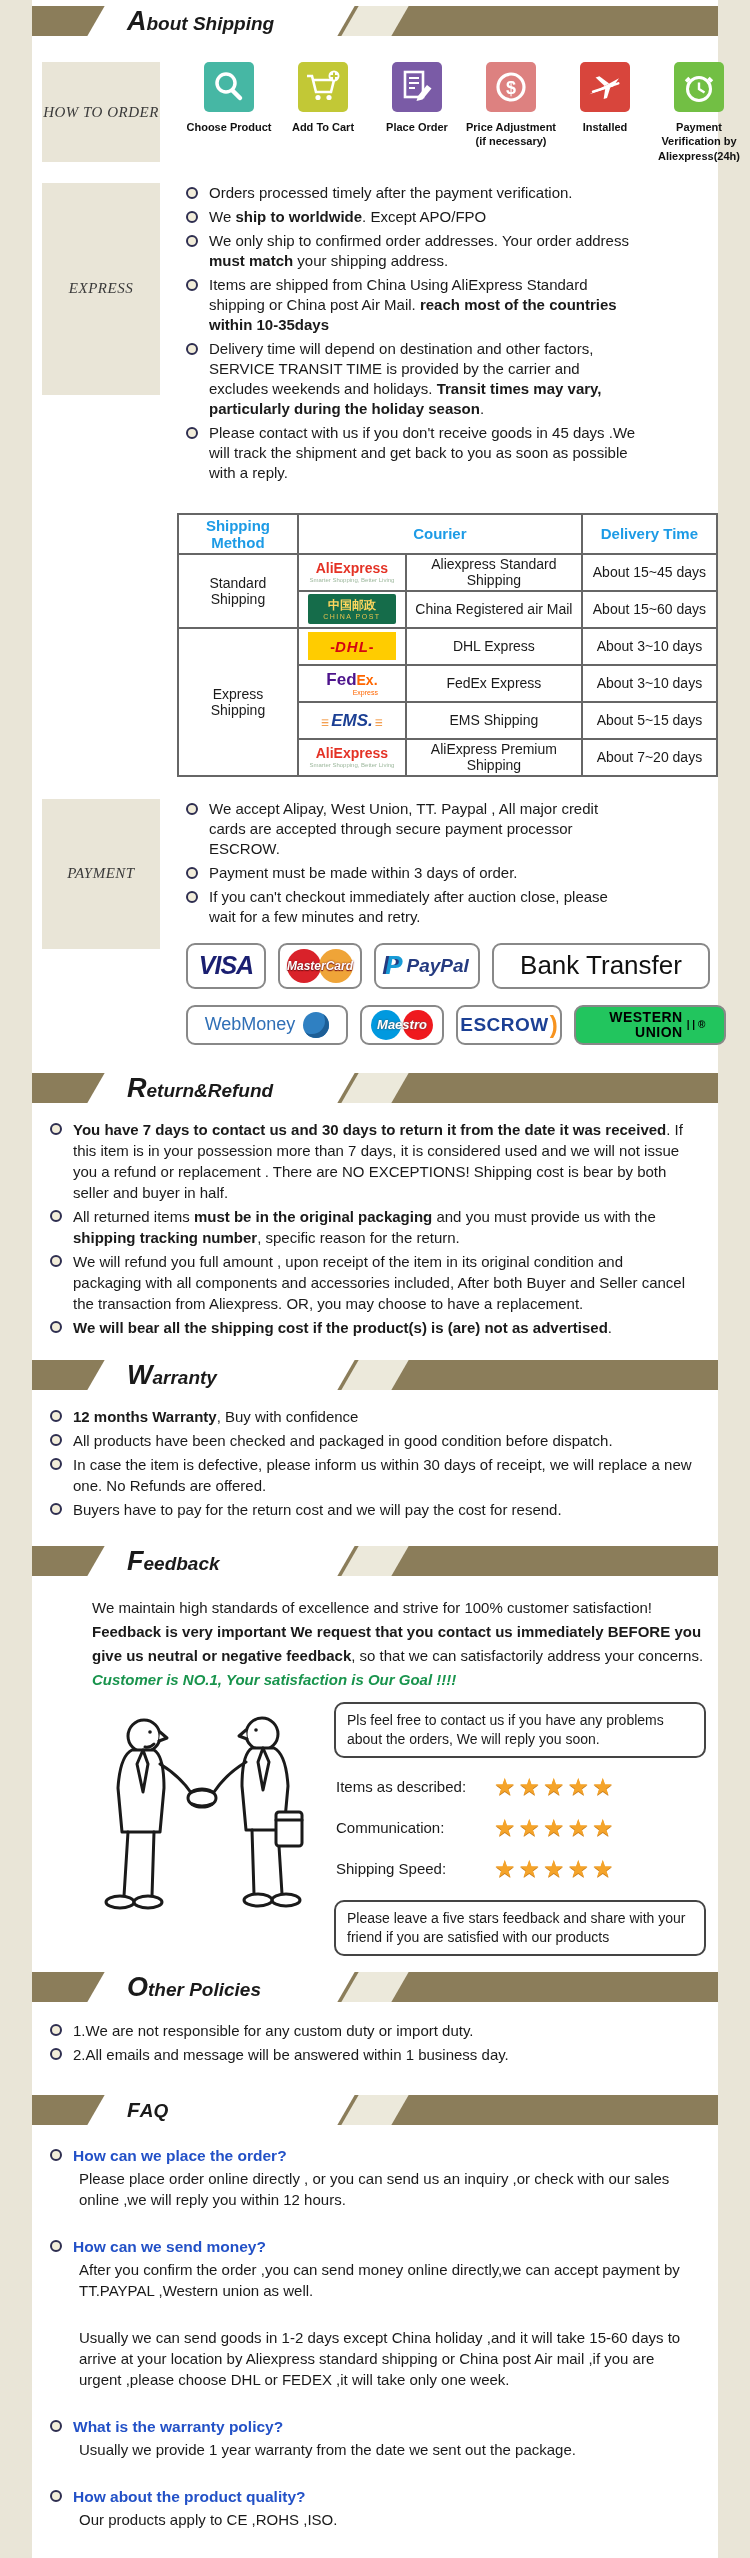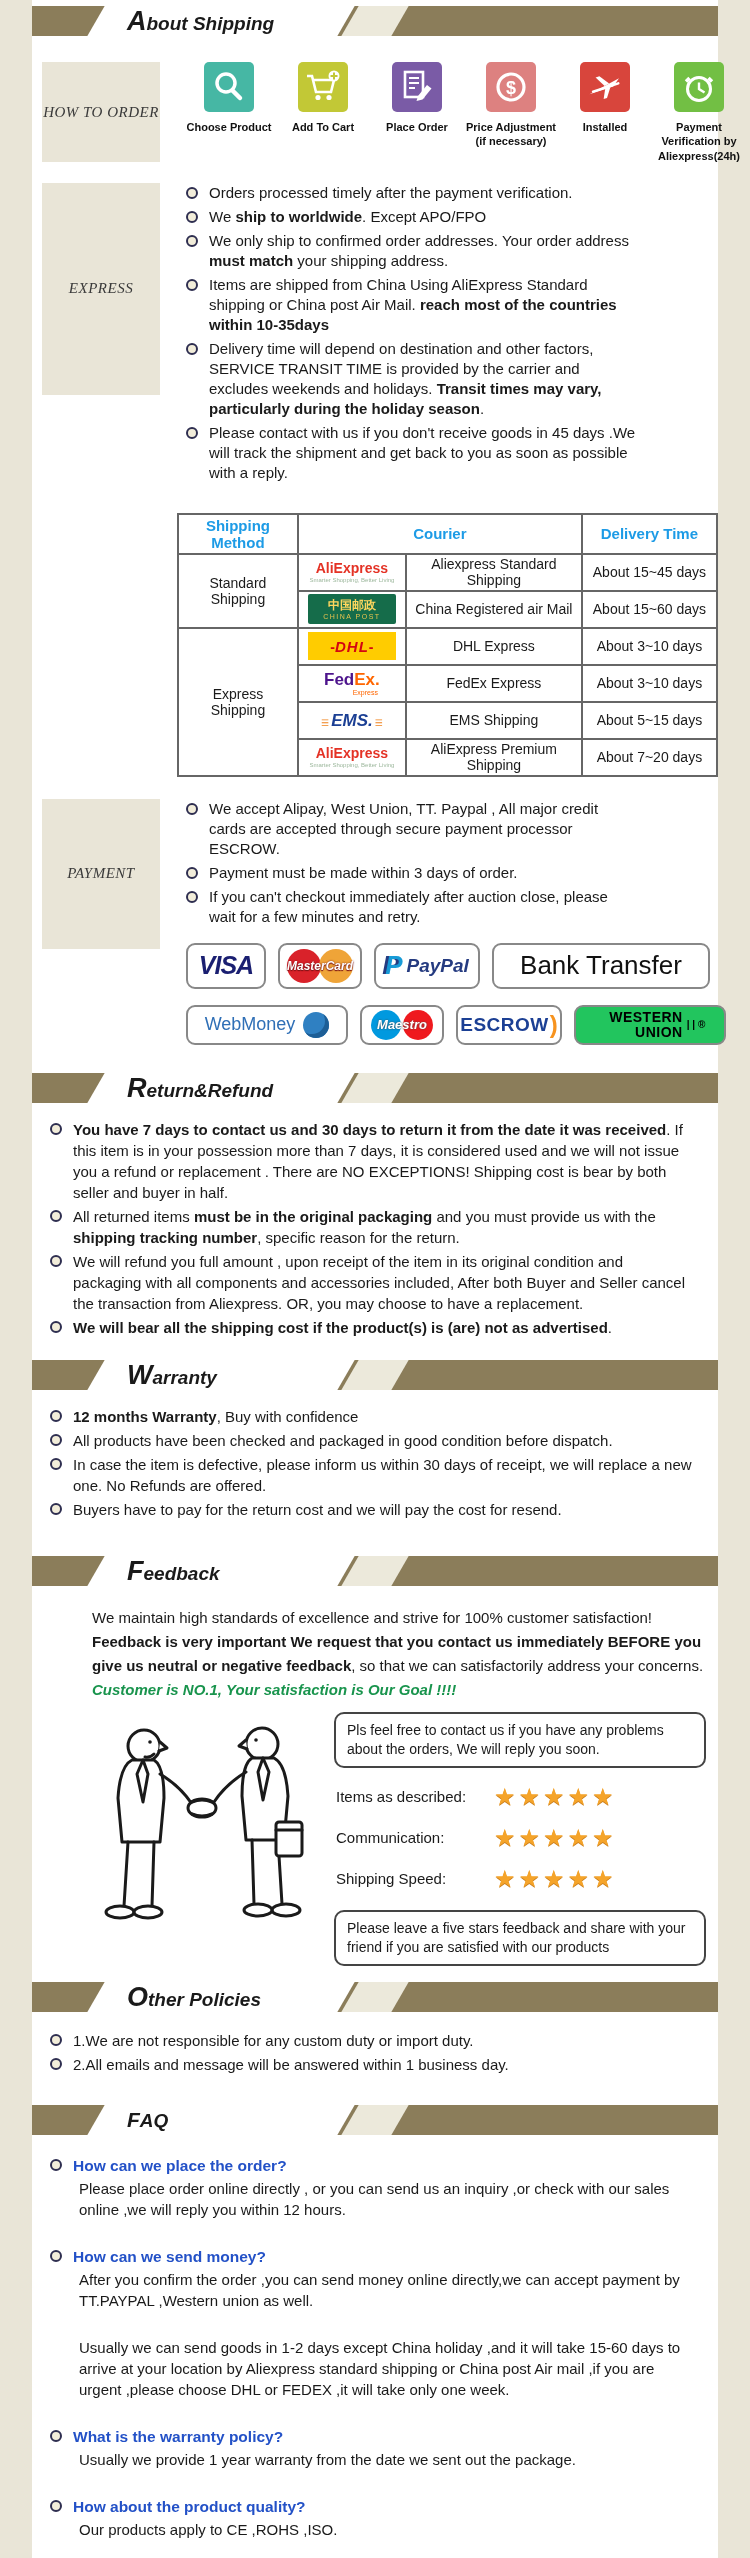--- a/index.html
+++ b/index.html
@@ -57,21 +57,21 @@
   .lc-aliexpress .lg-text{color:#e43225;font-weight:bold;font-size:14px;}
   .lc-aliexpress .lg-sub{color:#9db89d;font-size:6px;margin-top:2px;}
   .lc-chinapost{background:#156c4a;height:30px;width:88px;border-radius:2px;}
   .lc-chinapost .lg-text{color:#ffd75e;font-size:12px;font-weight:bold;}
   .lc-chinapost .lg-sub{color:#e9c44e;font-size:7px;letter-spacing:1.5px;margin-top:2px;}
   .lc-dhl{background:#ffcc00;height:28px;width:88px;}
   .lc-dhl .lg-text{color:#d40511;font-weight:900;font-style:italic;font-size:15px;letter-spacing:1px;}
   .lc-dhl .lg-line::before{content:"-";color:#d40511;font-weight:900;}
   .lc-dhl .lg-line::after{content:"-";color:#d40511;font-weight:900;}
   .lc-fedex .lg-text{color:#4d148c;font-weight:900;font-size:17px;}
-  .lc-fedex .lg-text2{color:#ff6600;font-weight:900;font-size:17px;}
+  .lc-fedex .lg-text2{color:#ff6600;font-weight:900;font-size:14px;}
   .lc-fedex .lg-sub{color:#ff6600;font-size:7px;align-self:flex-end;margin:1px 18px 0 0;}
   .lc-ems .lg-text{color:#1b3f94;font-weight:900;font-style:italic;font-size:17px;}
   .lc-ems .lg-line::before{content:"☰";color:#f0831e;font-size:9px;margin-right:2px;}
   .lc-ems .lg-line::after{content:"☰";color:#f0831e;font-size:9px;margin-left:2px;}
 
   
   .payment-row{margin-top:22px;}
   .payment-row .label-box{height:150px;}
   .pay-content{flex:1;}
   .paylogos{display:flex;gap:12px;margin:16px 0 0 26px;align-items:center;}
@@ -113,21 +113,21 @@
   .stars{color:#f5a42a;font-size:24px;letter-spacing:3px;text-shadow:0 1px 0 #c87d1d;line-height:1;}
   .fb-box.second{margin-top:19px;}
 
   
   .faq-item{margin:0 14px 26px 18px;}
   .faq-q{display:flex;gap:11px;color:#2351c7;font-weight:bold;font-size:15.5px;line-height:21px;}
   .faq-q .litext{max-width:620px;}
   .faq-a{margin:2px 0 0 29px;font-size:15px;line-height:21px;color:#1a1a1a;max-width:612px;}
 
   .mt16{margin-top:16px;} .mt18{margin-top:18px;} .mt20{margin-top:20px;}
-  .mt22{margin-top:22px;} .mt26{margin-top:36px;} .mt28{margin-top:28px;} .mt30{margin-top:30px;}
+  .mt22{margin-top:22px;} .mt26{margin-top:26px;} .mt28{margin-top:28px;} .mt30{margin-top:30px;}
 </style>
 </head>
 <body>
 
 <div class="page">
   <div class="panel">
 
     <div class="banner">
       <div class="notch"></div>
       <div class="notch2"></div>

